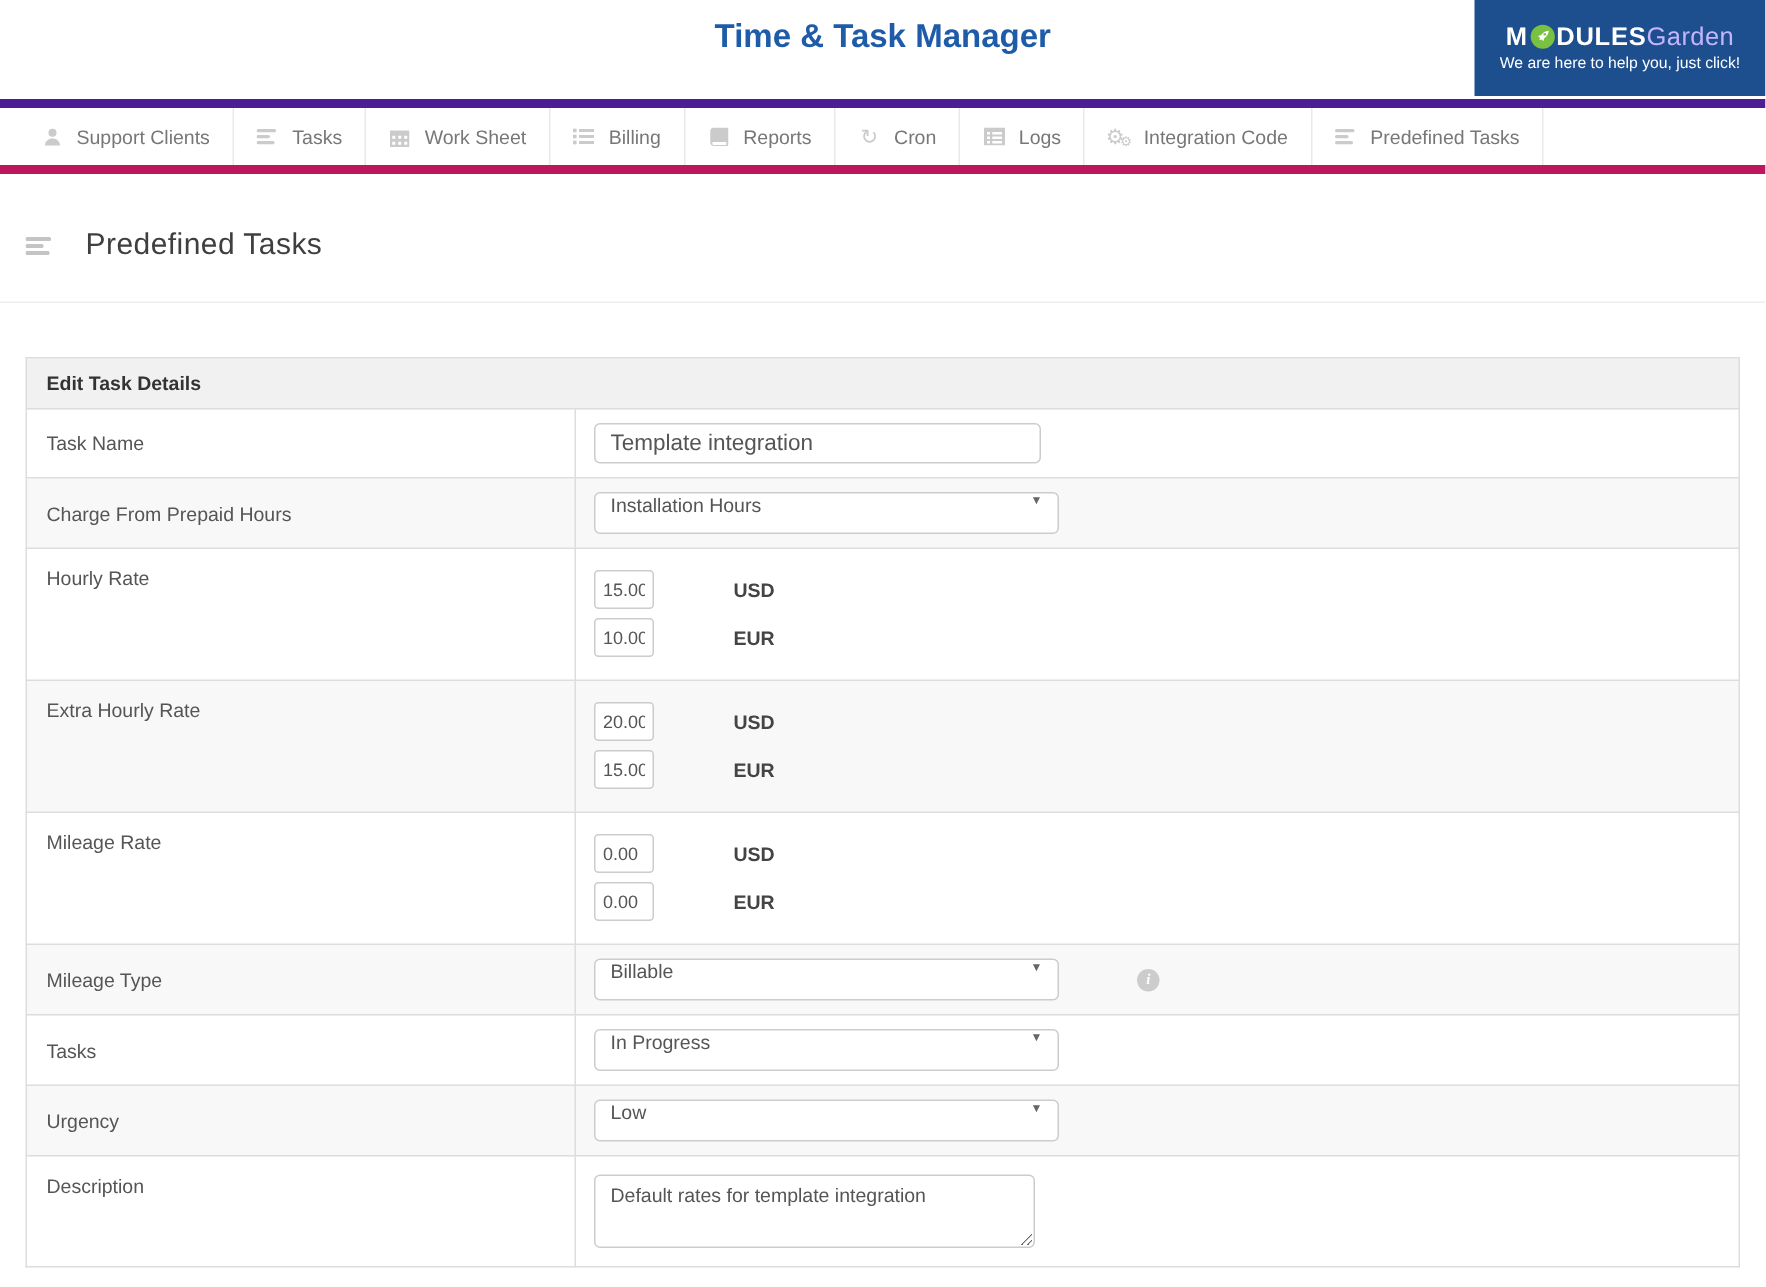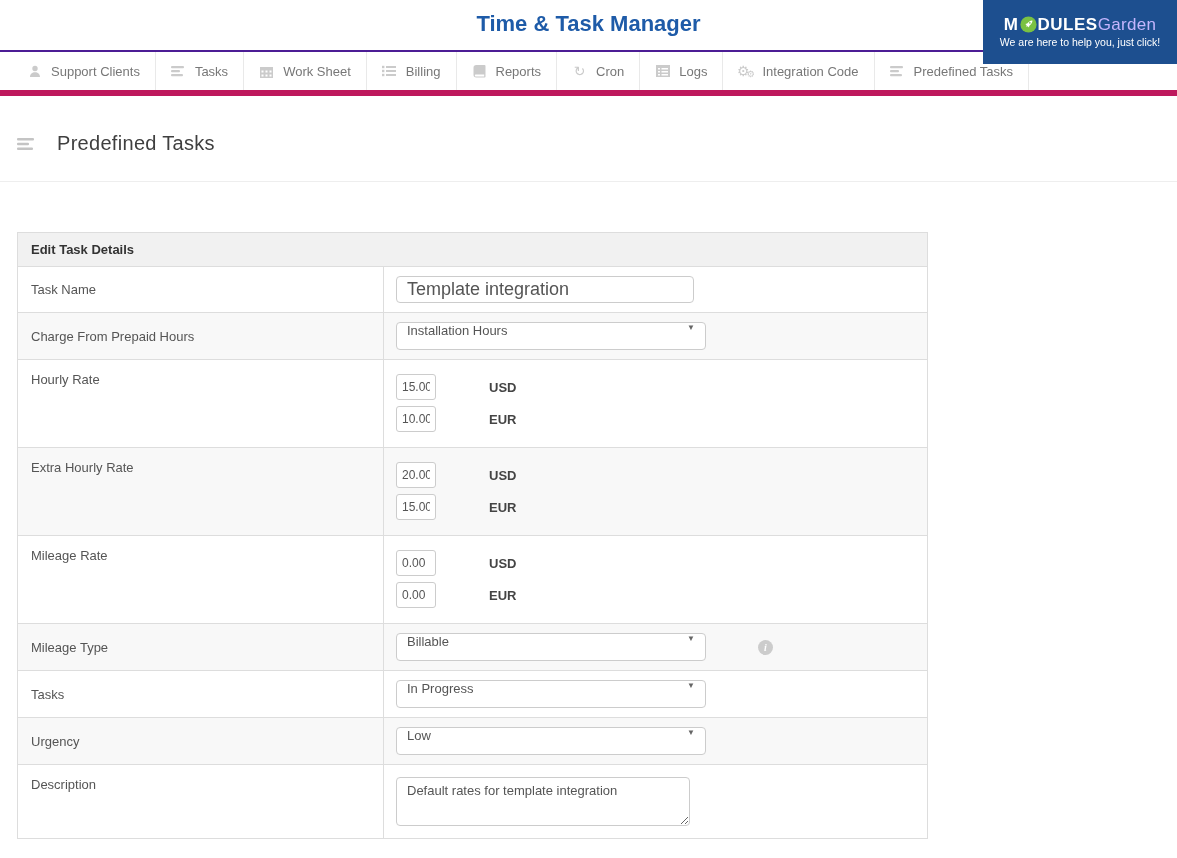--- a/index.html
+++ b/index.html
@@ -5,21 +5,21 @@
   * { box-sizing: border-box; margin: 0; padding: 0; }
   html, body { width: 1177px; height: 858px; }
   body {
     font-family: "Liberation Sans", "DejaVu Sans", sans-serif;
     background: #fff;
     color: #555;
     overflow: hidden;
   }
 
   
-  .app-header { position: relative; height: 52px; border-bottom: 2px solid #4c1d95; }
+  .app-header { position: relative; height: 72px; border-bottom: 6px solid #4c1d95; }
   .app-title {
     text-align: center; padding-top: 11px;
     font-size: 22px; font-weight: bold; color: #1e5ba8;
   }
   .logo-box {
     position: absolute; top: 0; right: 0;
     width: 194px; height: 64px;
     background: #1d4f8f;
     display: flex; flex-direction: column; align-items: center; justify-content: center;
     gap: 3px; cursor: pointer;
@@ -50,22 +50,22 @@
     border-bottom: 1px solid #eee;
     padding: 36px 17px 26px 17px;
     display: flex; align-items: center; gap: 22px;
   }
   .heading-icon { display: inline-flex; }
   .heading-icon svg { fill: #c4c4c4; }
   .page-heading h1 { font-size: 20px; font-weight: normal; color: #3f3f3f; letter-spacing: .3px; }
 
   
   .form-table {
-    margin: 50px 17px 0 17px;
-    width: 911px;
+    margin: 36px 17px 0 17px;
+    width: 1143px;
     border-collapse: collapse;
     font-size: 13px;
     padding-left: 34px;
   }
   .form-table th, .form-table td { border: 1px solid #ddd; }
   .form-table thead th {
     background: #f1f1f1; text-align: left;
     font-size: 13px; color: #333; font-weight: bold;
     padding: 9px 13px;
   }
@@ -73,21 +73,21 @@
   .label-cell {
     width: 366px; padding: 9px 13px; color: #555;
     vertical-align: middle;
   }
   .field-cell { padding: 9px 12px; vertical-align: middle; }
   tr.tall .label-cell, tr.tall .field-cell { vertical-align: top; padding-top: 12px; }
 
   .text-input {
     width: 298px; height: 27px;
     border: 1px solid #ccc; border-radius: 4px;
-    padding: 4px 10px; font-size: 18px; color: #555;
+    padding: 4px 10px; font-size: 15px; color: #555;
     font-family: "Liberation Sans", sans-serif; background: #fff;
   }
   .rate-line { display: flex; align-items: center; margin: 2px 0 6px 0; gap: 44px; }
   .rate-input {
     width: 40px; height: 26px;
     border: 1px solid #ccc; border-radius: 3px;
     padding: 3px 5px; font-size: 12px; color: #555;
     font-family: "Liberation Sans", sans-serif; background: #fff;
   }
   .currency-label { margin-left: 9px; font-weight: bold; color: #444; font-size: 13px; }

